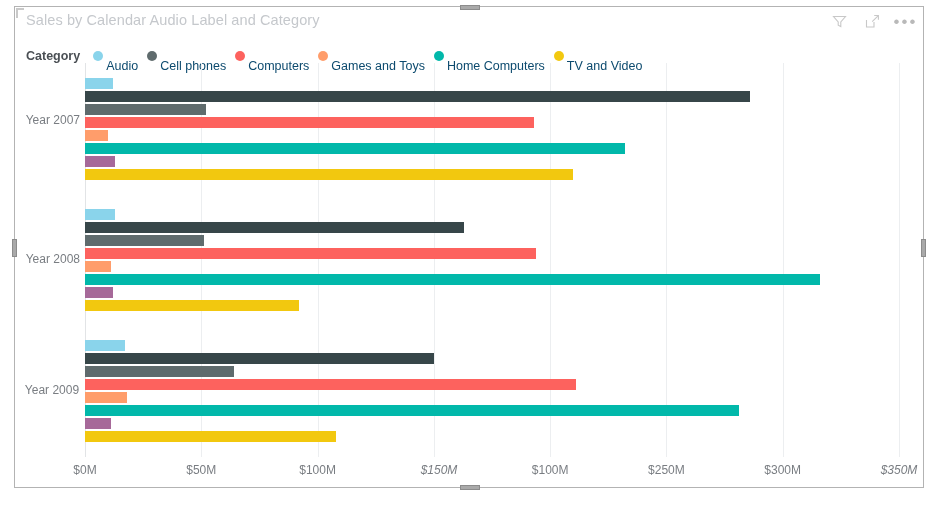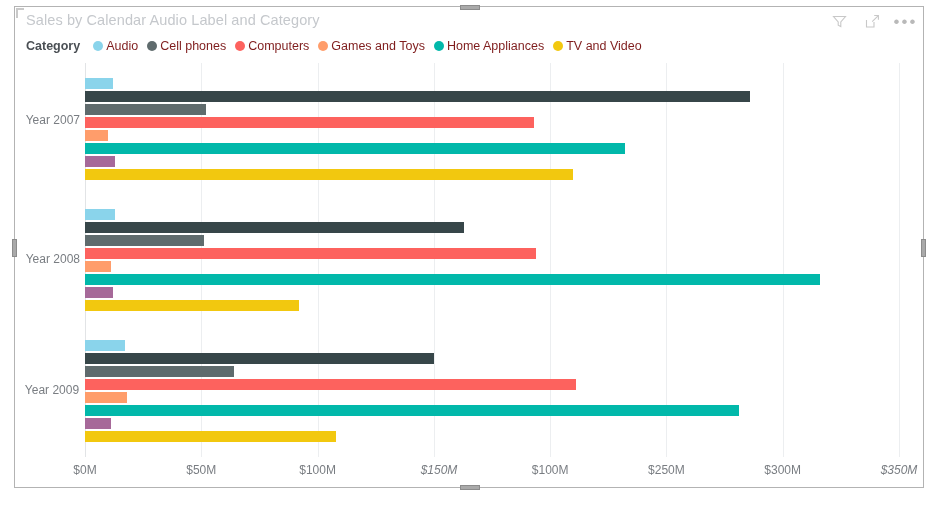--- a/index.html
+++ b/index.html
@@ -113,21 +113,21 @@
     align-items: center;
     margin-right: 9px;
   }
   .legend-dot {
     width: 10px;
     height: 10px;
     border-radius: 50%;
     margin-right: 3px;
     flex: none;
   }
-  .legend-label { color: #7f1d1d; }
+  .legend-label { color: #0c4a6e; margin-top: 20px; }
 
   
   #plot {
     position: absolute;
     left: 0;
     top: 57px;
     width: 910px;
     height: 425px;
   }
 
@@ -221,21 +221,21 @@
         <div class="legend-item">
           <span class="legend-dot" style="background: rgb(253, 98, 94);"></span>
           <span class="legend-label">Computers</span>
         </div>
         <div class="legend-item">
           <span class="legend-dot" style="background: rgb(255, 157, 107);"></span>
           <span class="legend-label">Games and Toys</span>
         </div>
         <div class="legend-item">
           <span class="legend-dot" style="background: rgb(1, 184, 170);"></span>
-          <span class="legend-label">Home Appliances</span>
+          <span class="legend-label">Home Computers</span>
         </div>
         <div class="legend-item">
           <span class="legend-dot" style="background: rgb(242, 200, 15);"></span>
           <span class="legend-label">TV and Video</span>
         </div>
       </div>
   </div>
 
   <div id="plot">
       <div class="gridline" style="left: 71px;"></div>

